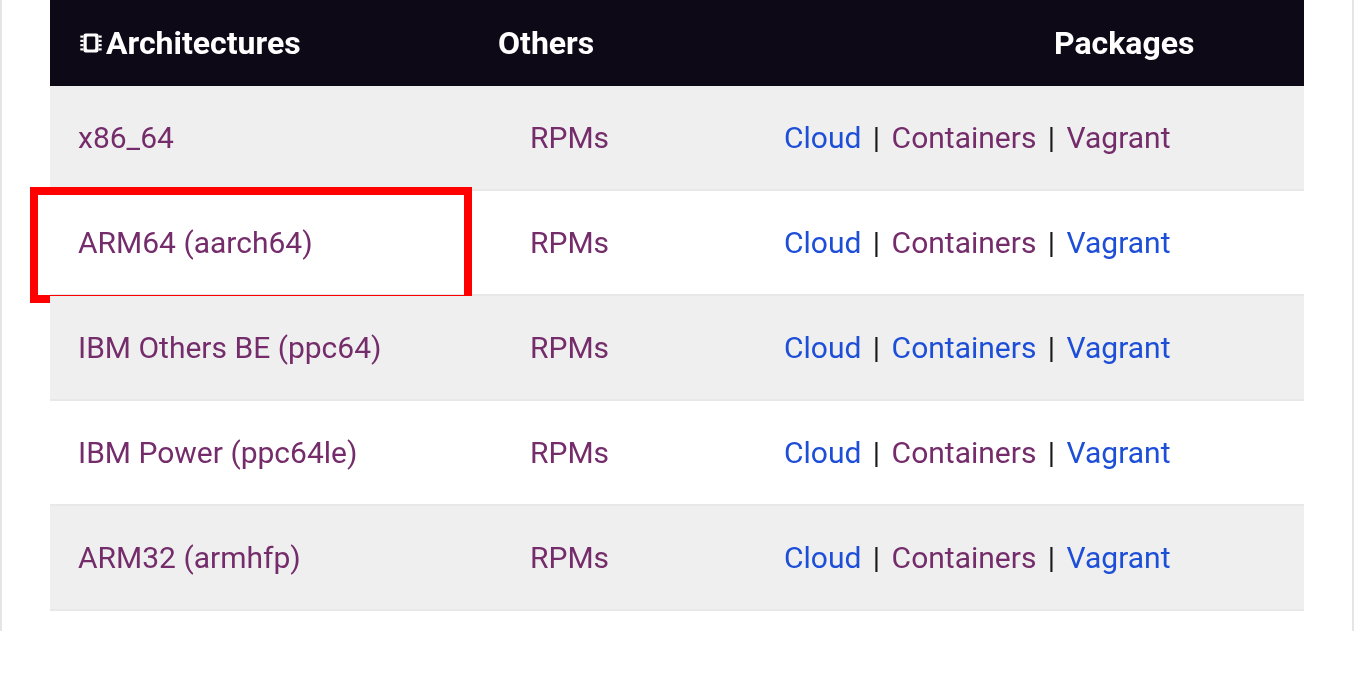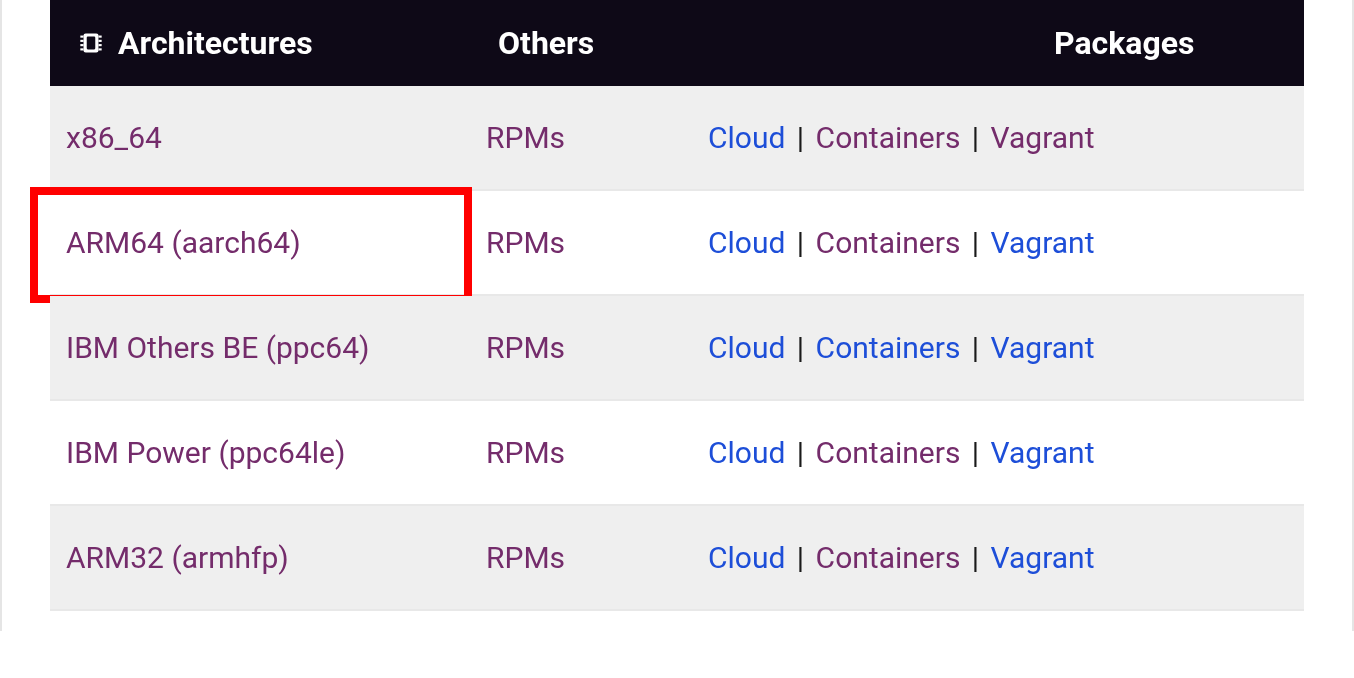--- a/index.html
+++ b/index.html
@@ -22,31 +22,32 @@
       background: #0e0917;
       color: #fff;
       display: flex;
       align-items: center;
       padding: 24px 28px;
     }
     .th {
       font-size: 32px;
       font-weight: 700;
     }
-    .th-arch { width: 420px; display: flex; align-items: center; gap: 14px; }
+    .th-arch { width: 420px; display: flex; align-items: center; gap: 2px; }
     .th-pkg  { width: 222px; }
     .th-oth  { flex: 1; }
     .chip-icon { display: inline-block; width: 26px; height: 32px; }
     .tbody-row {
       display: flex;
       align-items: center;
-      padding: 34px 16px;
+      padding: 34px 28px;
       border-bottom: 2px solid #e8e8e8;
       font-size: 30px;
       position: relative;
+      gap: 32px;
     }
     .tbody-row.alt { background: #efefef; }
     .td-arch { width: 420px; }
     .td-pkg  { width: 222px; }
     .td-oth  { flex: 1; }
     a, .link { color: #742c6b; text-decoration: none; }
     .plain { color: #1d4ed8; }
     .sep { color: #1a1a1a; padding: 0 4px; }
     .highlight-box {
       position: absolute;

